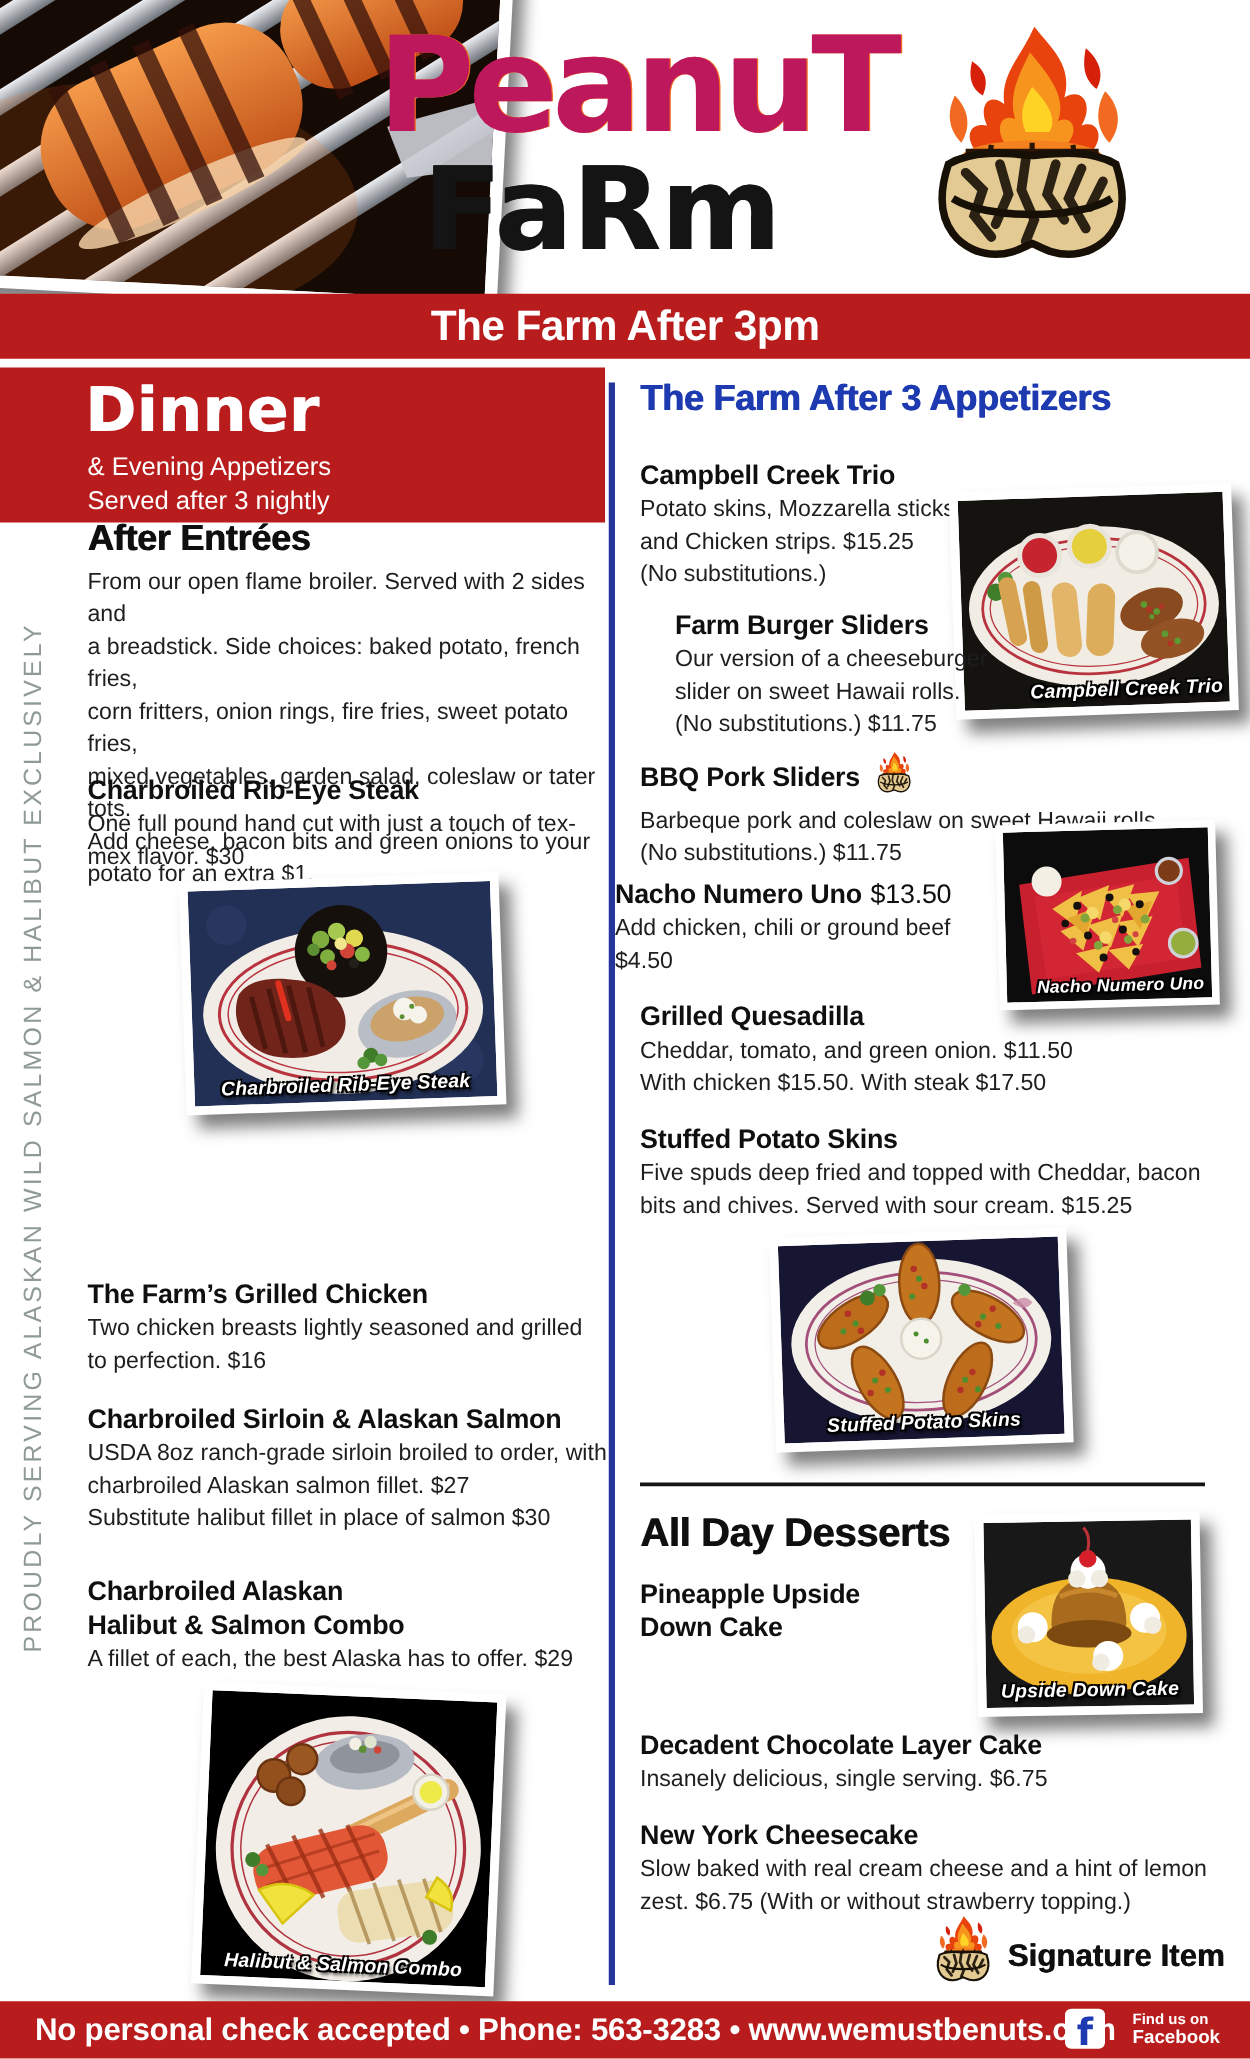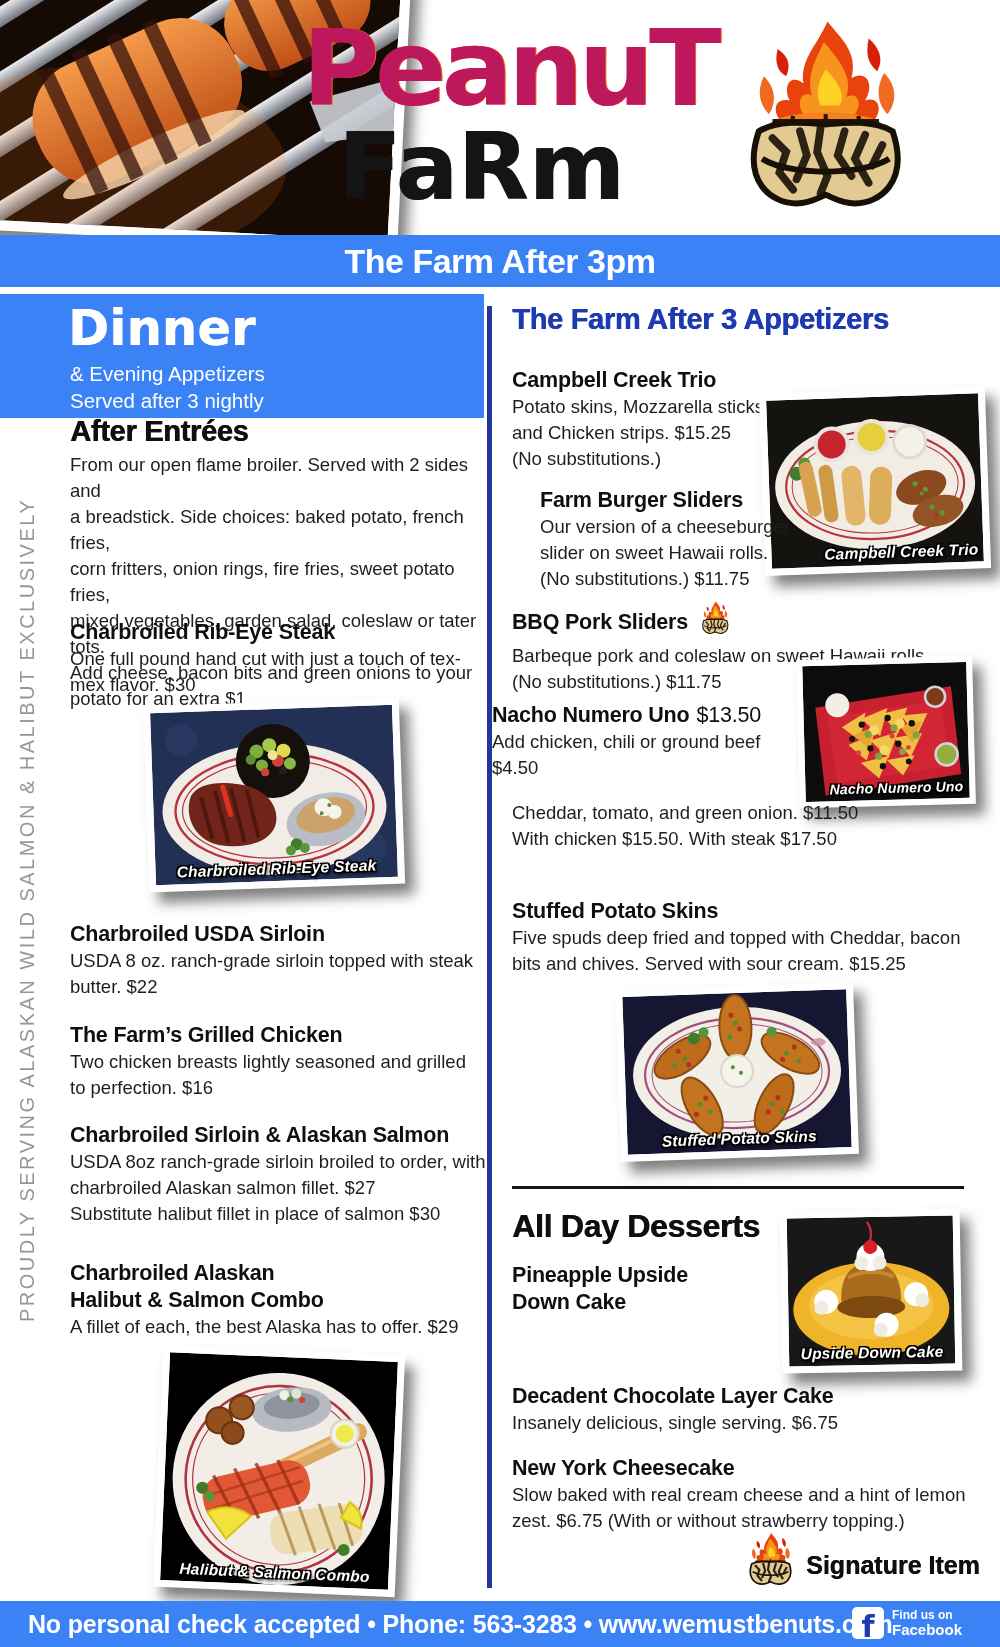--- a/index.html
+++ b/index.html
@@ -1,19 +1,19 @@
 <!DOCTYPE html>
 <html><head>
 <meta charset="utf-8">
 <style>
   html,body{margin:0;padding:0;background:#e8e8e8;}
   .page{position:relative;width:1000px;height:1647px;background:#ffffff;overflow:hidden;
         font-family:"Liberation Sans","DejaVu Sans",sans-serif;margin:0 auto;}
   .abs{position:absolute;}
-  .blue{background:#3b82f6;}
+  .blue{background:#b91c1c;}
   .banner{left:0;top:235px;width:1000px;height:52px;text-align:center;color:#fff;
           font-weight:bold;font-size:34px;line-height:52px;letter-spacing:-.5px;}
   .dinner-box{left:0;top:294px;width:484px;height:124px;color:#fff;}
   .dinner-title{position:absolute;left:68px;top:6px;font-size:49px;font-weight:bold;letter-spacing:.5px;
                 font-family:"DejaVu Sans",sans-serif;text-shadow:.7px 0 0 #fff;}
   .dinner-sub{position:absolute;left:70px;top:66px;font-size:20.5px;line-height:27px;font-weight:400;}
   .vert{left:16px;top:598px;height:724px;width:34px;color:#8f9a96;font-size:20px;letter-spacing:2.5px;
         writing-mode:vertical-rl;transform:rotate(180deg);white-space:nowrap;}
   .logo1{left:266px;top:16px;font-family:"DejaVu Sans",sans-serif;font-weight:bold;font-size:106px;
          line-height:1;color:#be185d;letter-spacing:-5px;text-shadow:1px 0 0 #f26a21;margin-left:36px;}
@@ -30,21 +30,21 @@
   .photo svg{display:block;}
   .cap{position:absolute;left:0;right:0;bottom:10px;text-align:center;color:#fff;font-weight:bold;
        font-style:italic;font-size:15.5px;letter-spacing:.2px;
        text-shadow:-1.5px -1.5px 0 #000,1.5px -1.5px 0 #000,-1.5px 1.5px 0 #000,1.5px 1.5px 0 #000,2px 3px 3px rgba(0,0,0,.85);}
   .cap-r{text-align:right;padding-right:12px;}
   .footer{left:0;top:1601px;width:1000px;height:46px;color:#fff;}
   .footer-text{position:absolute;left:28px;top:0;line-height:46px;font-size:25px;font-weight:bold;letter-spacing:-.2px;}
   .fb{position:absolute;left:852px;top:6px;display:flex;align-items:center;}
   .fb-f{width:32px;height:32px;background:#fff;border-radius:5px;color:#1d3ab0;font-weight:bold;
         font-size:30px;line-height:40px;text-align:center;overflow:hidden;font-family:"DejaVu Sans",sans-serif;}
-  .fb-txt{margin-left:8px;line-height:1;}
+  .fb-txt{margin-left:22px;line-height:1;}
   .fb-small{font-size:12px;font-weight:bold;}
   .fb-big{font-size:15px;font-weight:bold;margin-top:1px;}
   .sig-label{left:806px;top:1551px;font-size:25px;font-weight:bold;color:#0f0f0f;text-shadow:.5px 0 0 currentColor;}
   .grill-inline{vertical-align:-8px;margin-left:8px;}
 </style>
 </head>
 <body>
 
 <svg width="0" height="0" style="position:absolute" aria-hidden="true">
   <defs>
@@ -180,27 +180,20 @@
         <circle cx="181" cy="105" r="7" fill="#f6f3ea"></circle>
       <circle cx="176" cy="98" r="2" fill="#5d8f33"></circle>
         <circle cx="168" cy="106" r="2" fill="#5d8f33"></circle>
       <circle cx="142" cy="136" r="6" fill="#3f7d2a"></circle>
         <circle cx="150" cy="140" r="5" fill="#54963a"></circle>
       <circle cx="136" cy="142" r="5" fill="#54963a"></circle>
     </svg>
     <div class="cap">Charbroiled Rib-Eye Steak</div>
   </div>
 
-  <div class="abs" style="left:70px;top:921px;">
-    <div class="item-h">Charbroiled USDA Sirloin</div>
-    <div class="body-t">
-      <div>USDA 8 oz. ranch-grade sirloin topped with steak</div>
-      <div>butter. $22</div>
-    </div>
-  </div>
 
   <div class="abs" style="left:70px;top:1022px;">
     <div class="item-h">The Farm’s Grilled Chicken</div>
     <div class="body-t">
       <div>Two chicken breasts lightly seasoned and grilled</div>
       <div>to perfection. $16</div>
     </div>
   </div>
 
   <div class="abs" style="left:70px;top:1122px;">
@@ -386,20 +379,21 @@
           <circle cx="104" cy="84" r="2.4"></circle>
       </g>
       <circle cx="34" cy="40" r="12" fill="#f3efe4"></circle>
       <circle cx="132" cy="34" r="10" fill="#7e3b18" stroke="#cfd2d8" stroke-width="2.6"></circle>
       <circle cx="142" cy="92" r="11" fill="#94ad3d" stroke="#cfd2d8" stroke-width="2.6"></circle>
     </svg>
     <div class="cap cap-r" style="font-size:14px;">Nacho Numero Uno</div>
   </div>
 
   <div class="abs" style="left:512px;top:800px;">
+    <div class="item-h">Grilled Quesadilla</div>
     <div class="body-t">
       <div>Cheddar, tomato, and green onion. $11.50</div>
       <div>With chicken $15.50. With steak $17.50</div>
     </div>
   </div>
 
   <div class="abs" style="left:512px;top:898px;">
     <div class="item-h">Stuffed Potato Skins</div>
     <div class="body-t">
       <div>Five spuds deep fried and topped with Cheddar, bacon</div>

